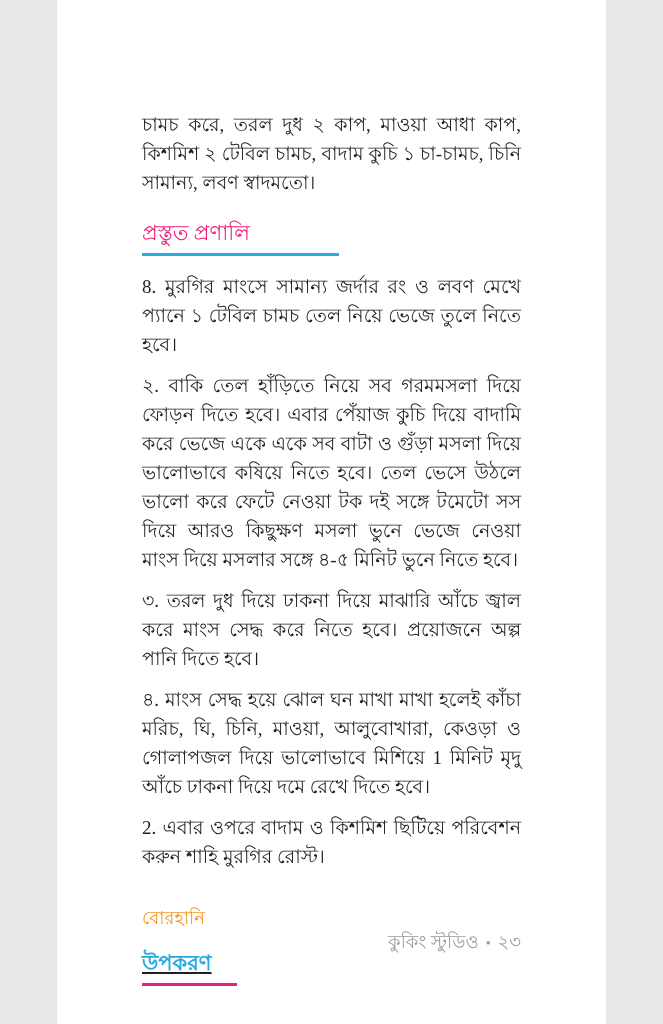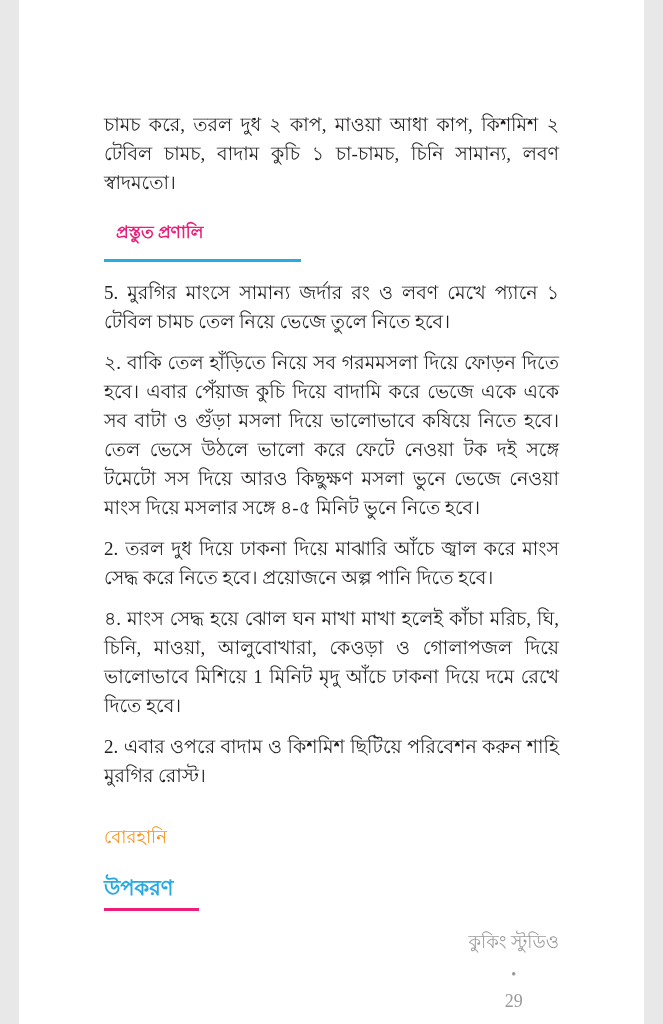--- a/index.html
+++ b/index.html
@@ -2,21 +2,21 @@
 <html><head>
 <meta charset="utf-8">
 <style>
   html, body {
     margin: 0;
     padding: 0;
     background: #e8e8e8;
   }
   .page {
     position: relative;
-    width: 625px;
+    width: 549px;
     height: 1024px;
     margin: 0 auto;
     background: #ffffff;
     font-family: "Liberation Serif", "DejaVu Serif", serif;
     color: #231f20;
     overflow: hidden;
   }
   .content {
     position: absolute;
     top: 110px;
@@ -31,24 +31,24 @@
     color: #231f20;
   }
   .intro {
     margin-bottom: 0;
   }
   .method-heading-block {
     margin-top: 22px;
     margin-bottom: 16px;
   }
   .method-heading {
-    font-size: 17px;
-    font-weight: bold;
+    font-size: 21px;
+    font-weight: normal;
     color: #ec1e79;
-    margin: 12px;
+    margin: 0;
     line-height: 28px;
   }
   .rule {
     border: none;
     margin: 6px 0 0 0;
     padding: 0;
   }
   .rule-cyan {
     width: 197px;
     height: 3px;
@@ -60,77 +60,77 @@
     background: #ec1e79;
   }
   .section-title {
     font-size: 18px;
     font-weight: normal;
     color: #f7941e;
     margin: 30px 0 0 0;
     line-height: 34px;
   }
   .ingredients-heading-block {
-    margin-top: 20px;
+    margin-top: 14px;
     margin-bottom: 14px;
+    text-decoration: underline;
   }
   .ingredients-heading {
     font-size: 21px;
     font-weight: bold;
     color: #29abe2;
     margin: 0;
     line-height: 28px;
   }
   .footer {
     position: absolute;
     top: 928px;
     right: 85px;
     display: inline-flex;
     align-items: center;
     gap: 7px;
     font-size: 18px;
     color: #9a9a9a;
-    flex-direction: column;
   }
   .footer .dot {
     font-size: 14px;
     line-height: 18px;
   }
 </style>
 </head>
 <body>
 
 <div class="page">
   <div class="content">
 
     <p class="body-text intro">চামচ করে, তরল দুধ ২ কাপ, মাওয়া আধা কাপ, কিশমিশ ২ টেবিল চামচ, বাদাম কুচি ১ চা-চামচ, চিনি সামান্য, লবণ স্বাদমতো।</p>
 
     <div class="method-heading-block">
       <h2 class="method-heading">প্রস্তুত প্রণালি</h2>
       <div class="rule rule-cyan"></div>
     </div>
 
-    <p class="body-text">5. মুরগির মাংসে সামান্য জর্দার রং ও লবণ মেখে প্যানে ১ টেবিল চামচ তেল নিয়ে ভেজে তুলে নিতে হবে।</p>
+    <p class="body-text">8. মুরগির মাংসে সামান্য জর্দার রং ও লবণ মেখে প্যানে ১ টেবিল চামচ তেল নিয়ে ভেজে তুলে নিতে হবে।</p>
 
     <p class="body-text">২. বাকি তেল হাঁড়িতে নিয়ে সব গরমমসলা দিয়ে ফোড়ন দিতে হবে। এবার পেঁয়াজ কুচি দিয়ে বাদামি করে ভেজে একে একে সব বাটা ও গুঁড়া মসলা দিয়ে ভালোভাবে কষিয়ে নিতে হবে। তেল ভেসে উঠলে ভালো করে ফেটে নেওয়া টক দই সঙ্গে টমেটো সস দিয়ে আরও কিছুক্ষণ মসলা ভুনে ভেজে নেওয়া মাংস দিয়ে মসলার সঙ্গে ৪-৫ মিনিট ভুনে নিতে হবে।</p>
 
-    <p class="body-text">2. তরল দুধ দিয়ে ঢাকনা দিয়ে মাঝারি আঁচে জ্বাল করে মাংস সেদ্ধ করে নিতে হবে। প্রয়োজনে অল্প পানি দিতে হবে।</p>
+    <p class="body-text">৩. তরল দুধ দিয়ে ঢাকনা দিয়ে মাঝারি আঁচে জ্বাল করে মাংস সেদ্ধ করে নিতে হবে। প্রয়োজনে অল্প পানি দিতে হবে।</p>
 
     <p class="body-text">৪. মাংস সেদ্ধ হয়ে ঝোল ঘন মাখা মাখা হলেই কাঁচা মরিচ, ঘি, চিনি, মাওয়া, আলুবোখারা, কেওড়া ও গোলাপজল দিয়ে ভালোভাবে মিশিয়ে 1 মিনিট মৃদু আঁচে ঢাকনা দিয়ে দমে রেখে দিতে হবে।</p>
 
     <p class="body-text">2. এবার ওপরে বাদাম ও কিশমিশ ছিটিয়ে পরিবেশন করুন শাহি মুরগির রোস্ট।</p>
 
     <h1 class="section-title">বোরহানি</h1>
 
     <div class="ingredients-heading-block">
       <h2 class="ingredients-heading">উপকরণ</h2>
       <div class="rule rule-magenta"></div>
     </div>
 
 
   </div>
 
   <div class="footer">
     <span>কুকিং স্টুডিও</span>
     <span class="dot">•</span>
-    <span>29</span>
+    <span>২৩</span>
   </div>
 </div>
 
 </body></html>

